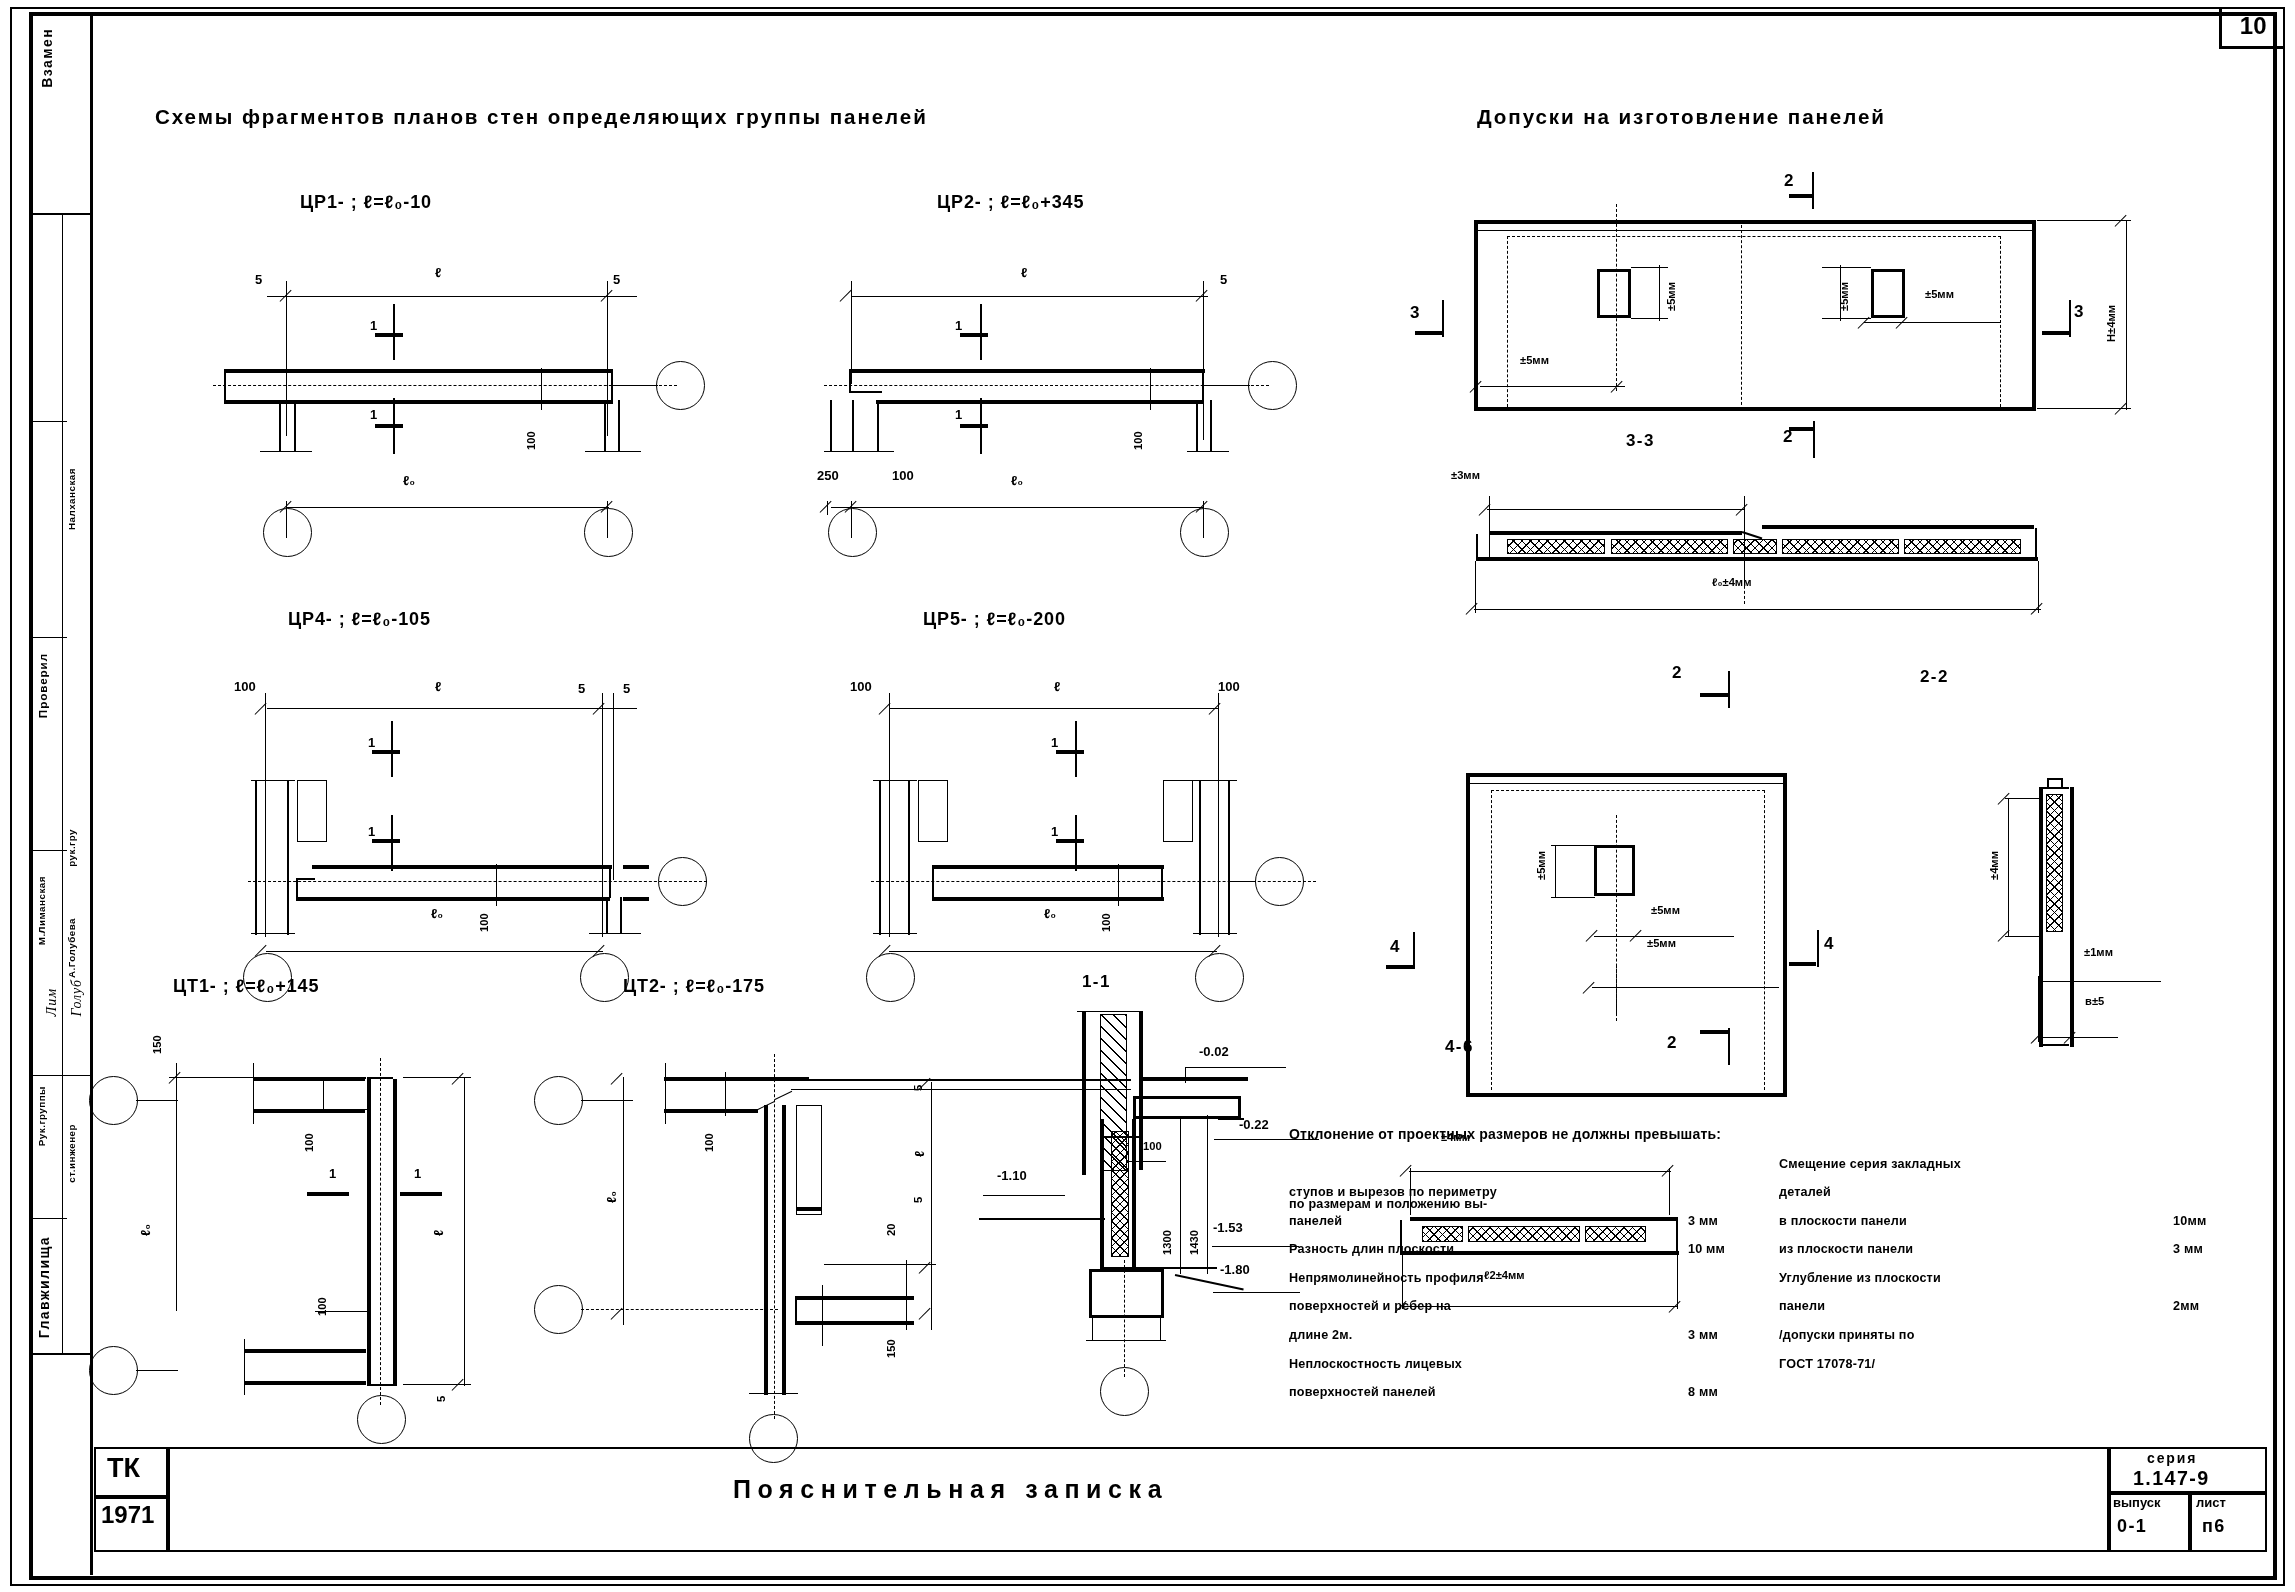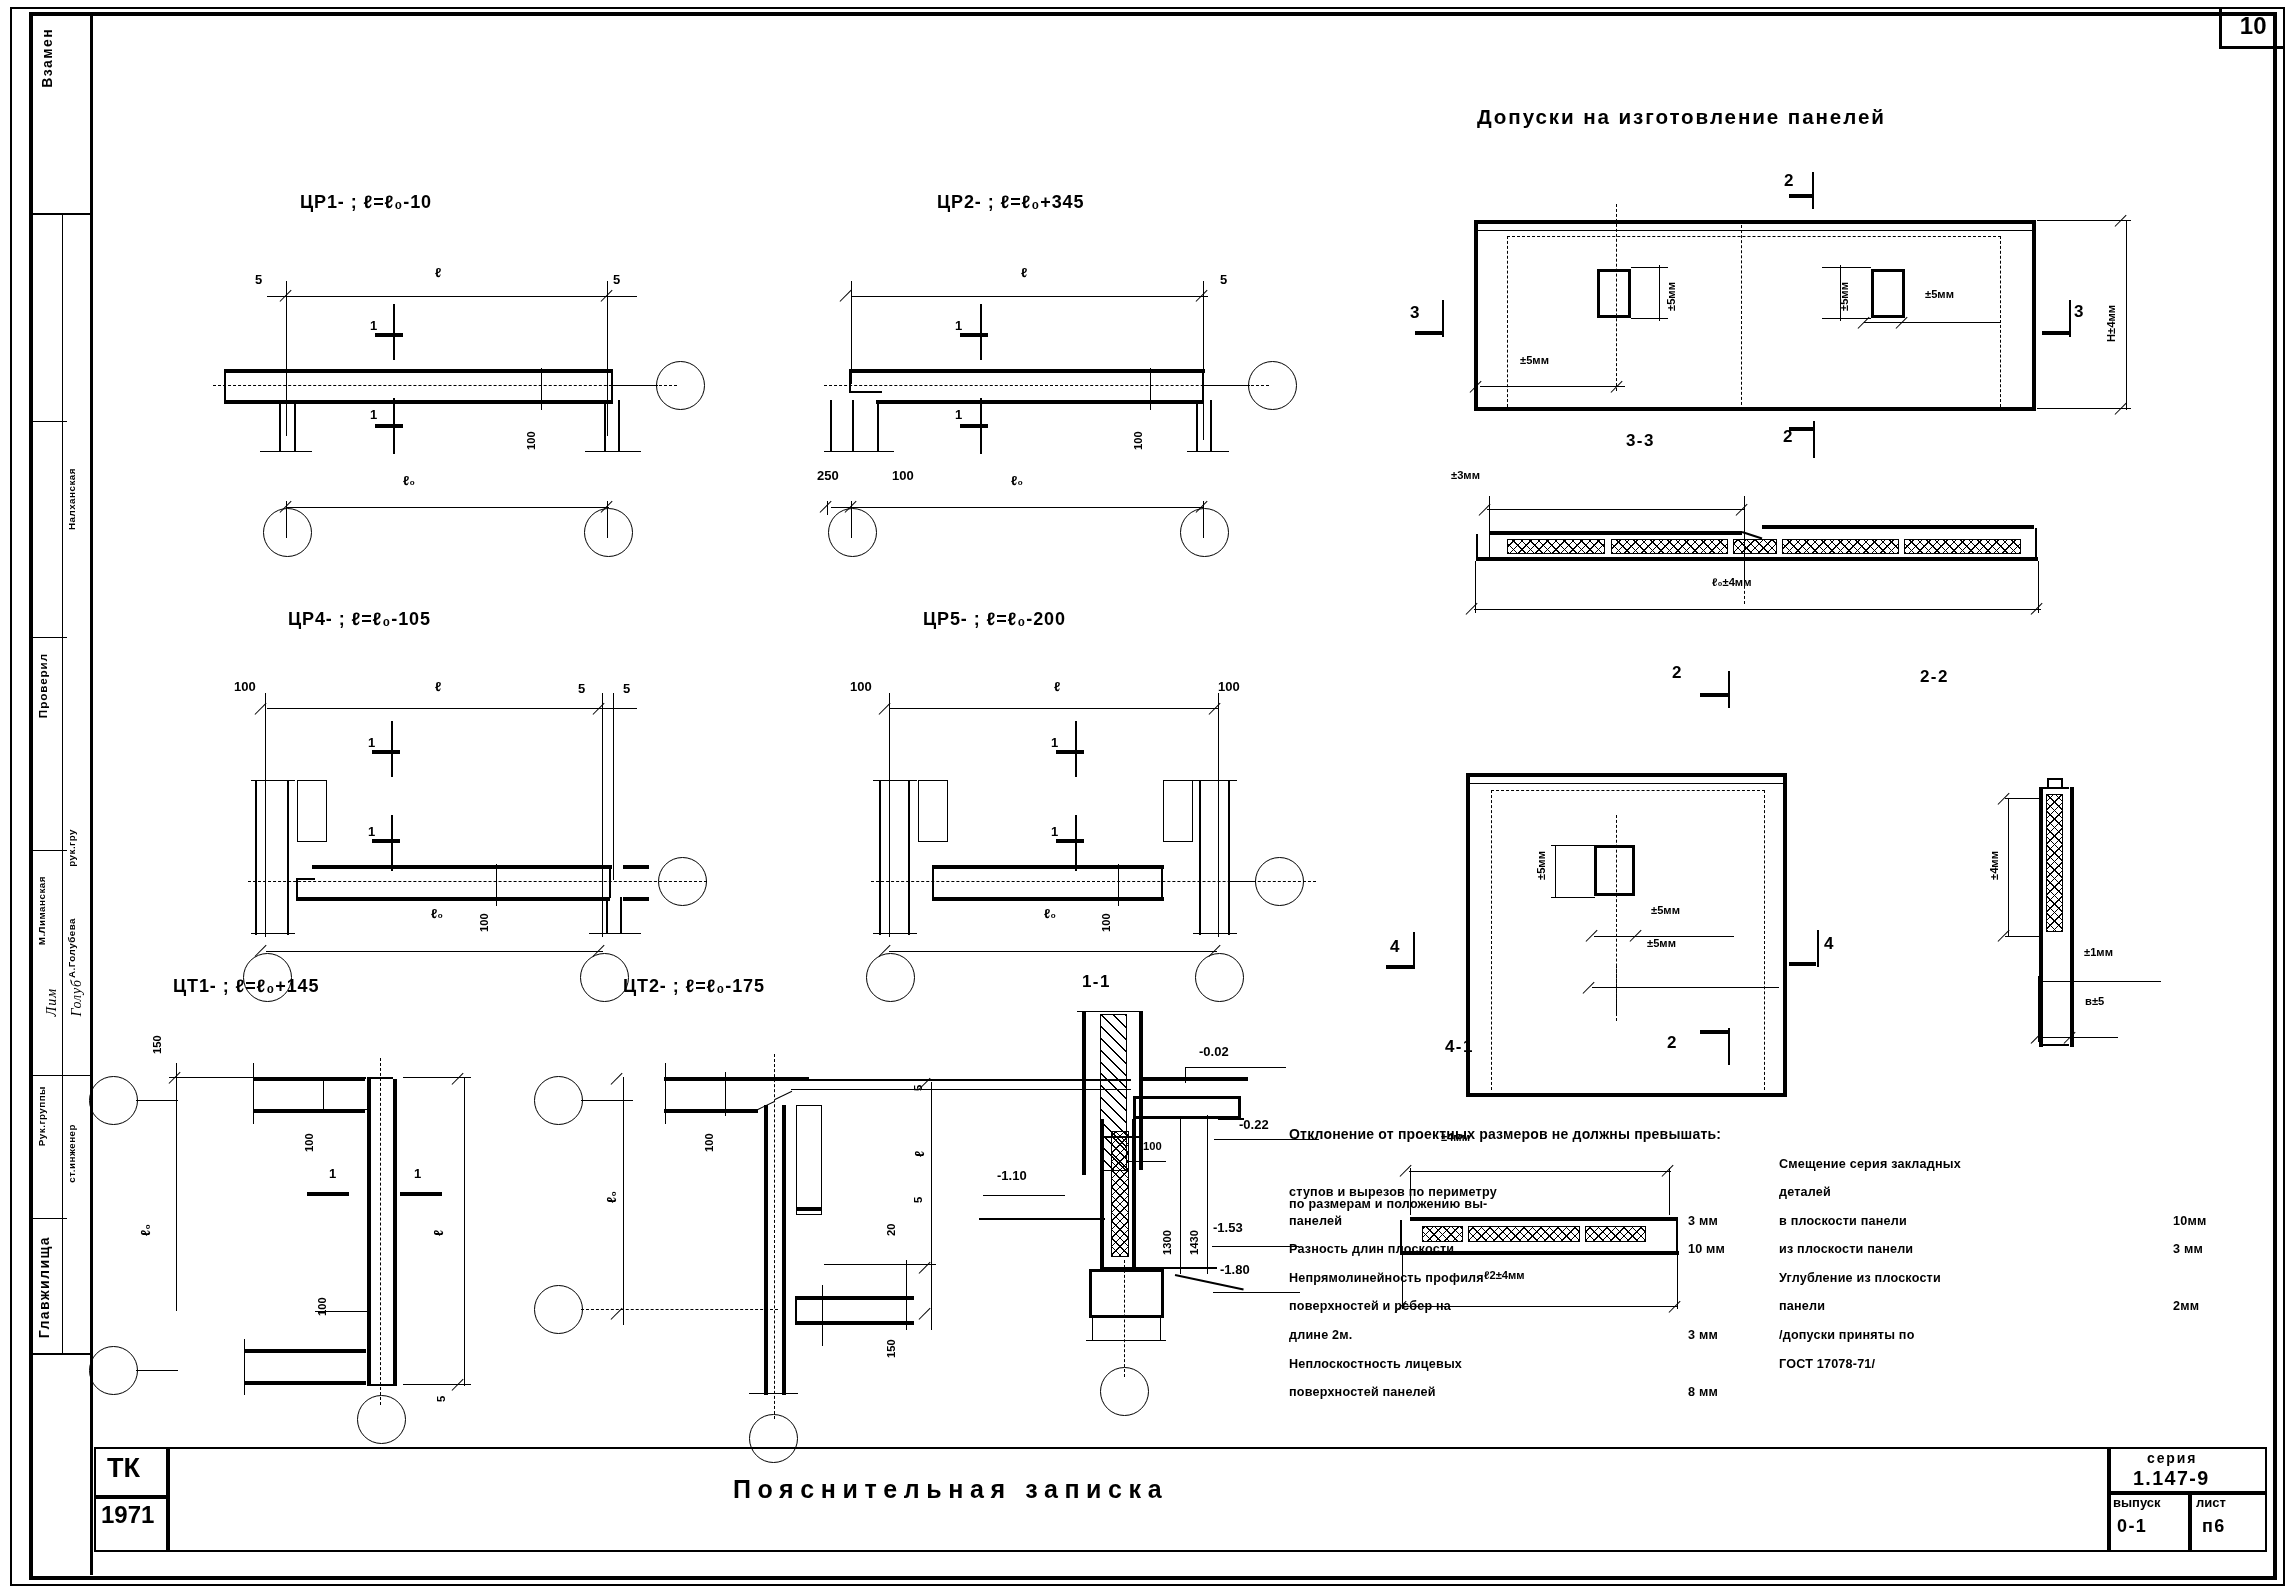--- a/index.html
+++ b/index.html
@@ -96,20 +96,21 @@
   <div class="vtext small" style="left:67px;top:468px;">Налханская</div>
   <div class="vtext small" style="left:37px;top:876px;">М.Лиманская</div>
   <div class="vtext small" style="left:67px;top:829px;">рук.гру</div>
   <div class="vtext small" style="left:67px;top:918px;">А.Голубева</div>
   <div class="vtext small" style="left:37px;top:1086px;">Рук.группы</div>
   <div class="vtext small" style="left:67px;top:1124px;">ст.инженер</div>
   <div class="vtext big" style="left:37px;top:1236px;">Главжилища</div>
   <div class="vtext sigscript" style="left:45px;top:988px;">Лим</div>
   <div class="vtext sigscript" style="left:70px;top:979px;">Голуб</div>
 
+  <div class="t hdr" style="left:155px;top:105px;">Схемы фрагментов планов стен определяющих группы панелей</div>
   <div class="t hdr" style="left:1477px;top:105px;">Допуски на изготовление панелей</div>
 
   <div class="t sub" style="left:300px;top:192px;">ЦР1- ;  ℓ=ℓ₀-10</div>
 
   <div class="t dim" style="left:435px;top:265px;">ℓ</div>
   <div class="t dim" style="left:255px;top:272px;">5</div>
   <div class="t dim" style="left:613px;top:272px;">5</div>
   <div class="ln h1" style="left:267px;top:296px;width:370px;"></div>
   <div class="tick" style="left:285px;top:288px;"></div>
   <div class="tick" style="left:606px;top:288px;"></div>
@@ -559,21 +560,21 @@
   <div class="tick" style="left:1588px;top:980px;"></div>
   <div class="dashdot-v" style="left:1616px;top:965px;height:49px;"></div>
 
   <div class="t sect" style="left:1390px;top:937px;">4</div>
   <div class="ln v2" style="left:1413px;top:932px;height:37px;"></div>
   <div class="ln h3" style="left:1386px;top:965px;width:27px;"></div>
   <div class="t sect" style="left:1824px;top:934px;">4</div>
   <div class="ln v2" style="left:1817px;top:930px;height:37px;"></div>
   <div class="ln h3" style="left:1789px;top:962px;width:27px;"></div>
 
-  <div class="t sect" style="left:1445px;top:1037px;">4-1</div>
+  <div class="t sect" style="left:1445px;top:1037px;">4-6</div>
   <div class="t sect" style="left:1667px;top:1033px;">2</div>
   <div class="ln v2" style="left:1728px;top:1028px;height:37px;"></div>
   <div class="ln h3" style="left:1700px;top:1030px;width:28px;"></div>
 
   <div class="t dim-s" style="left:1441px;top:1131px;">±4мм</div>
   <div class="ln h1" style="left:1409px;top:1171px;width:262px;"></div>
   <div class="tick" style="left:1405px;top:1163px;"></div>
   <div class="tick" style="left:1667px;top:1163px;"></div>
   <div class="ln v1" style="left:1410px;top:1168px;height:47px;"></div>
   <div class="ln v1" style="left:1669px;top:1168px;height:47px;"></div>

